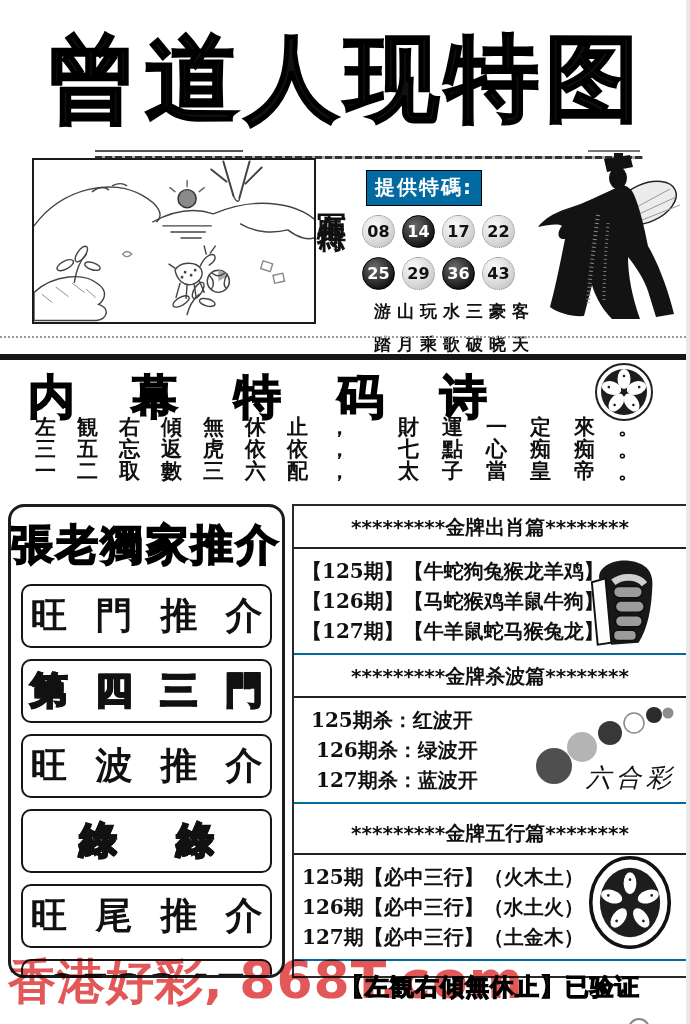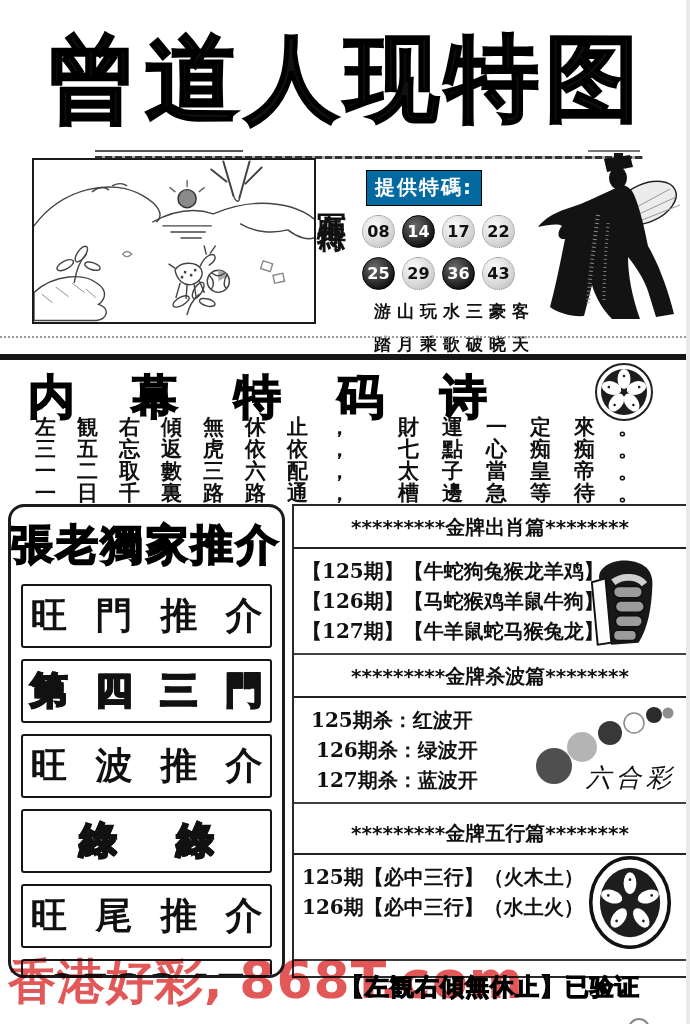--- a/index.html
+++ b/index.html
@@ -48,38 +48,38 @@
   .p-left{position:absolute;left:35px;font-size:21px;font-weight:bold;letter-spacing:21px;
           font-family:"DejaVu Serif",serif;white-space:nowrap;}
   .p-right{position:absolute;left:398px;font-size:21px;font-weight:bold;letter-spacing:23px;
            font-family:"DejaVu Serif",serif;white-space:nowrap;}
 
   
   .left-panel{left:8px;top:504px;width:277px;height:474px;border:3px solid #1c1c1c;
               border-radius:16px;box-sizing:border-box;overflow:hidden;background:#fff;}
   .lp-header{text-align:left;font-size:42px;font-weight:900;letter-spacing:3px;margin-top:10px;
              -webkit-text-stroke:2px #000;white-space:nowrap;}
-  .lp-box{margin:11px 10px 0;height:60px;border:2px solid #161616;border-radius:3px;
+  .lp-box{margin:11px 10px 0;height:60px;border:2px solid #161616;border-radius:10px;
           display:flex;align-items:center;justify-content:center;
           font-family:"DejaVu Serif",serif;font-weight:800;}
   .lp-text{font-size:37px;letter-spacing:28px;margin-right:-28px;white-space:nowrap;}
   .lp-text.wide{letter-spacing:60px;margin-right:-60px;}
   .lp-text.num{font-size:40px;letter-spacing:6px;margin-right:-6px;font-family:"DejaVu Sans",sans-serif;}
   .outline{color:#fff;-webkit-text-stroke:2.5px #111;
            text-shadow:-1px -1px 0 #111,1px -1px 0 #111,-1px 1px 0 #111,1px 1px 0 #111;}
 
   
   .right-panel{left:292px;top:504px;width:396px;height:474px;border:2px solid #2a2a2a;
                box-sizing:border-box;background:#fff;}
   .sec-head{position:relative;text-align:center;font-size:20px;font-weight:900;
             padding:8px 0 6px;border-bottom:2px solid #222;white-space:nowrap;}
   .sec-head.gap{padding-top:16px;}
   .deco-ring{position:absolute;right:16px;top:8px;width:18px;height:18px;border:2px solid #888;
              border-radius:50%;}
-  .sec-body{position:relative;border-bottom:2px solid #404040;padding:7px 0 7px 8px;min-height:90px;}
+  .sec-body{position:relative;border-bottom:2px solid #0369a1;padding:7px 0 7px 8px;min-height:90px;}
   .sec-row{font-size:20px;font-weight:bold;font-family:"DejaVu Serif",serif;line-height:30px;
            white-space:nowrap;}
   .fist{position:absolute;right:24px;top:6px;width:76px;height:94px;}
   .balls-art{position:absolute;right:12px;top:2px;width:142px;height:90px;}
   .brand{position:absolute;right:-2px;bottom:-4px;font-size:25px;font-weight:400;font-style:italic;
          font-family:"DejaVu Serif",serif;letter-spacing:5px;white-space:nowrap;}
   .oval-logo{position:absolute;right:14px;top:0;width:84px;height:96px;}
   .rp-footer{text-align:center;font-size:24px;font-weight:900;padding-top:10px;letter-spacing:1px;
              -webkit-text-stroke:1.2px #000;white-space:nowrap;}
 
@@ -218,24 +218,20 @@
     <span class="p-left">左観右傾無休止，</span>
     <span class="p-right">財運一定來。</span>
   </div>
   <div class="abs poem-row" style="top:435px">
     <span class="p-left">三五忘返虎依依，</span>
     <span class="p-right">七點心痴痴。</span>
   </div>
   <div class="abs poem-row" style="top:457px">
     <span class="p-left">一二取數三六配，</span>
     <span class="p-right">太子當皇帝。</span>
-  </div>
-  <div class="abs poem-row" style="top:479px">
-    <span class="p-left">一日千裏路路通，</span>
-    <span class="p-right">槽邊急等待。</span>
   </div>
 
   <div class="abs left-panel">
     <div class="lp-header">張老獨家推介</div>
     <div class="lp-box">
       <span class="lp-text">旺門推介</span>
     </div>
     <div class="lp-box">
       <span class="lp-text outline">第四三門</span>
     </div>
@@ -291,20 +287,21 @@
           <circle cx="136" cy="13" r="5.5" fill="#8d8d8d"></circle>
         </svg>
         <span class="brand">六合彩</span>
       </div>
     </div>
 
     <div class="sec-head gap">*********金牌五行篇********</div>
     <div class="sec-body">
       <div class="sec-row">125期【必中三行】（火木土）</div>
       <div class="sec-row">126期【必中三行】（水土火）</div>
+      <div class="sec-row">127期【必中三行】（土金木）</div>
       <div class="oval-logo">
         <svg viewBox="0 0 92 104">
           <ellipse cx="46" cy="52" rx="43" ry="49" fill="#fff" stroke="#111" stroke-width="4"></ellipse>
           <ellipse cx="46" cy="52" rx="33" ry="38" fill="#1d1d1d"></ellipse>
           <g fill="#fff">
             <g>
                 <ellipse cx="46" cy="31" rx="7" ry="12"></ellipse>
                 <circle cx="46" cy="27" r="1.5" fill="#1d1d1d"></circle>
               </g>
             <g transform="rotate(72 46 52)">

